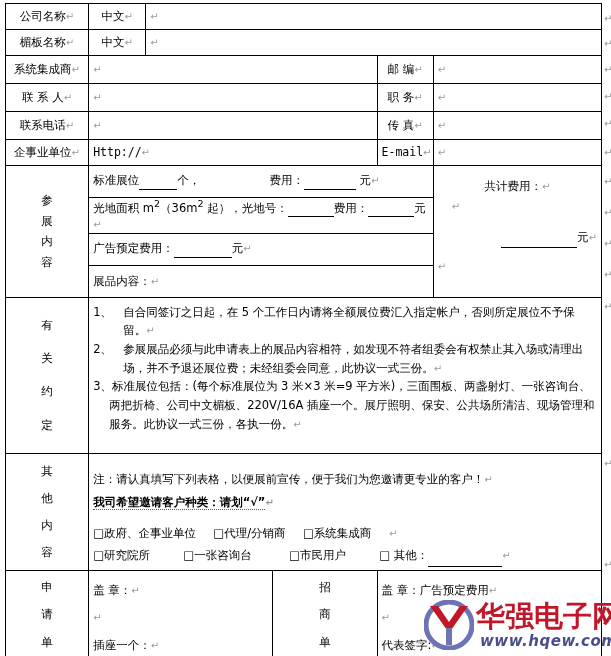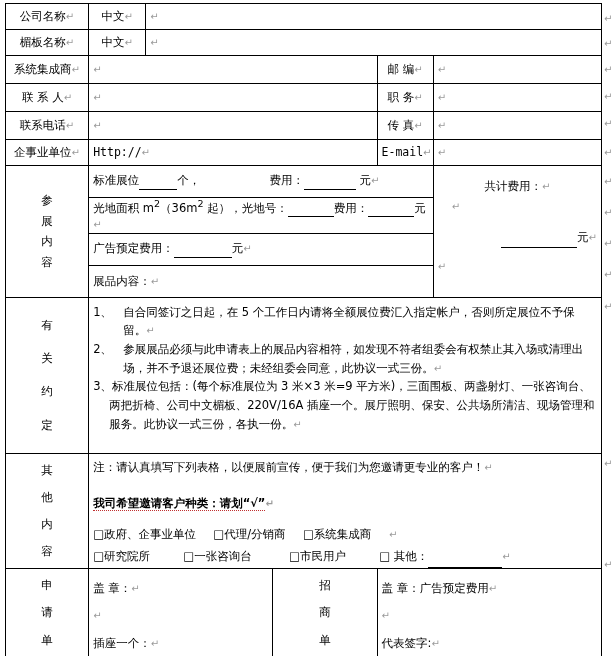--- a/index.html
+++ b/index.html
@@ -230,23 +230,23 @@
       </td>
     </tr>
 
     <tr>
       <td class="vlbl">
         <span class="sline" style="line-height:2.35">其</span>
         <span class="sline" style="line-height:2.35">他</span>
         <span class="sline" style="line-height:2.35">内</span>
         <span class="sline" style="line-height:2.35">容</span>
       </td>
-      <td class="pad" colspan="6" style="height:100px;vertical-align:top;padding-top:4px">
+      <td class="pad" colspan="6" style="height:100px;vertical-align:top;padding-top:16px">
         <span class="note"><span>注：请认真填写下列表格，以便展前宣传，便于我们为您邀请更专业的客户！</span><span class="pil">↵</span></span>
-        <span class="note b" style="margin-top:16px"><span class="underline-spell">我司希望邀请客户种类：请划“√”</span><span class="pil">↵</span></span>
+        <span class="note b" style="margin-top:3px"><span class="underline-spell">我司希望邀请客户种类：请划“√”</span><span class="pil">↵</span></span>
         <span class="cbrow" style="margin-top:12px">
           <span class="cb">□</span><span>政府、企事业单位</span>
           <span style="display:inline-block;width:10px"></span>
           <span class="cb">□</span><span>代理/分销商</span>
           <span style="display:inline-block;width:10px"></span>
           <span class="cb">□</span><span>系统集成商</span>
           <span style="display:inline-block;width:14px"></span><span class="pil">↵</span>
         </span>
         <span class="cbrow" style="margin-top:2px">
           <span class="cb">□</span><span>研究院所</span>
@@ -296,14 +296,23 @@
   <span class="outpil" style="top:115px">↵</span>
   <span class="outpil" style="top:144px">↵</span>
   <span class="outpil" style="top:173px">↵</span>
   <span class="outpil" style="top:204px">↵</span>
   <span class="outpil" style="top:235px">↵</span>
   <span class="outpil" style="top:266px">↵</span>
   <span class="outpil" style="top:298px">↵</span>
   <span class="outpil" style="top:455px">↵</span>
   <span class="outpil" style="top:556px">↵</span>
 
+  <div class="watermark">
+    <svg class="wm-mark" width="50" height="50" viewBox="0 0 50 50">
+      <circle cx="25" cy="25" r="23" fill="none" stroke="#6d74b5" stroke-width="5"></circle>
+      <path d="M6 6 L25 33 L44 6 L36 6 L25 22 L14 6 Z" fill="#c0182a"></path>
+      <rect x="22" y="28" width="6" height="17" fill="#6d74b5"></rect>
+    </svg>
+    <div class="wm-text">华强电子网</div>
+    <div class="wm-url">www.hqew.com</div>
+  </div>
 
 </div>
 
 </body></html>

